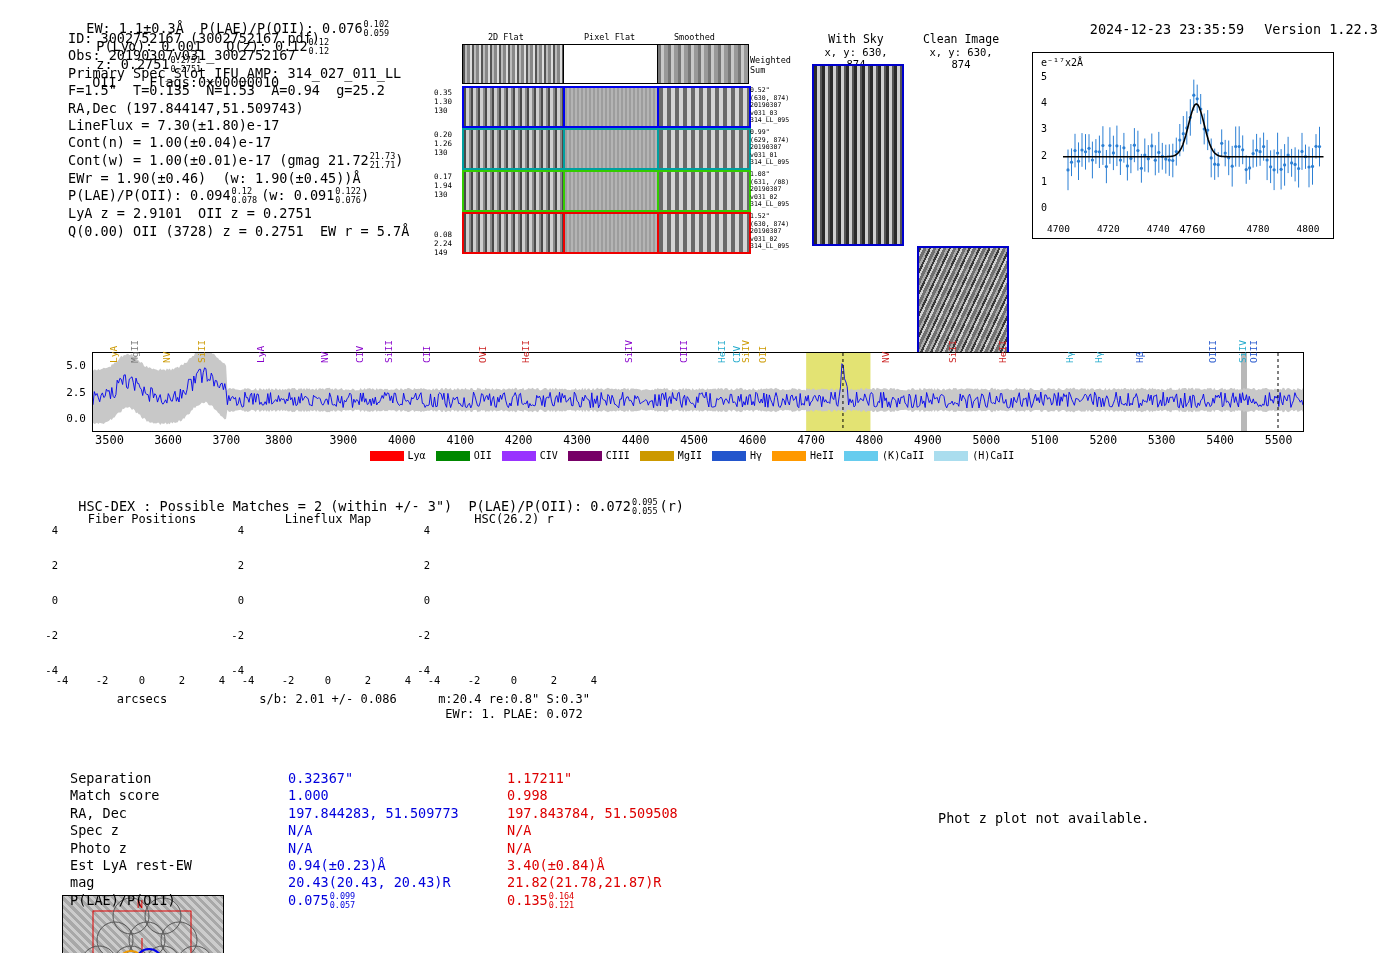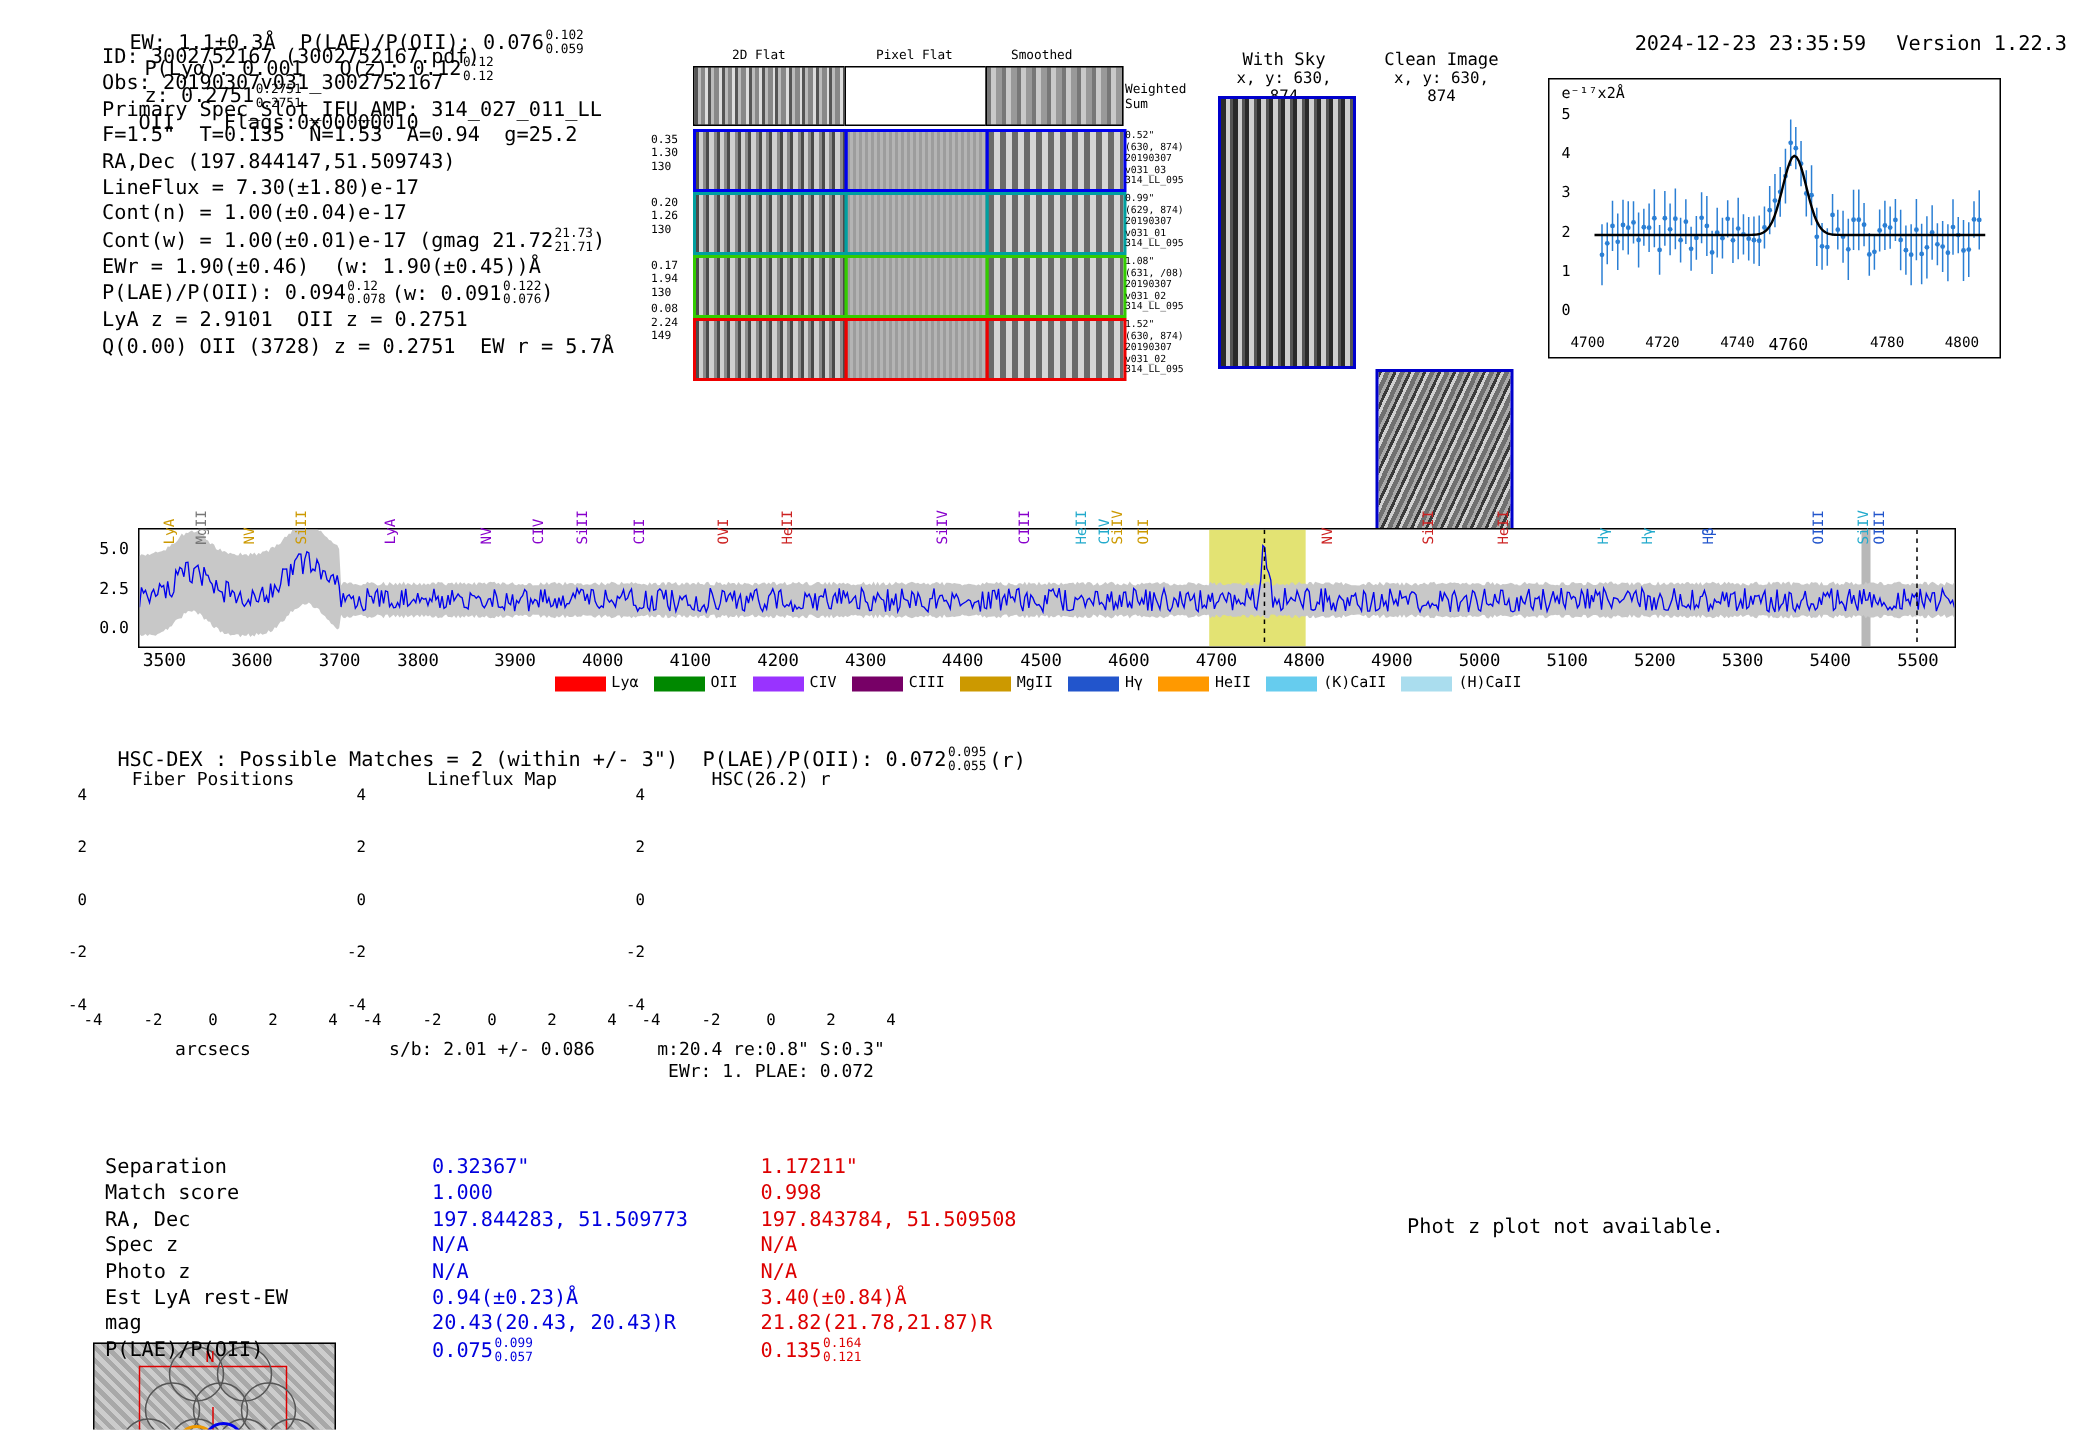--- a/index.html
+++ b/index.html
@@ -112,21 +112,21 @@
     <div class="abs" style="left: 0px; top: 84px; width: 100px; height: 38px; border: 2px solid rgb(51, 204, 0); background-image: repeating-linear-gradient(90deg, rgb(74, 74, 74) 0px, rgb(74, 74, 74) 2px, rgb(207, 207, 207) 2px, rgb(207, 207, 207) 5px, rgb(138, 138, 138) 5px, rgb(138, 138, 138) 7px);"></div>
     <div class="abs" style="left: 101px; top: 84px; width: 93px; height: 38px; border: 2px solid rgb(51, 204, 0); background-image: repeating-linear-gradient(90deg, rgb(157, 157, 157) 0px, rgb(157, 157, 157) 2px, rgb(180, 180, 180) 2px, rgb(180, 180, 180) 4px);"></div>
     <div class="abs" style="left: 195px; top: 84px; width: 90px; height: 38px; border: 2px solid rgb(51, 204, 0); background-image: repeating-linear-gradient(90deg, rgb(106, 106, 106) 0px, rgb(106, 106, 106) 4px, rgb(213, 213, 213) 4px, rgb(213, 213, 213) 8px);"></div>
     <div class="abs" style="left: 288px; top: 85px; font-size: 6.5px; line-height: 7.6px; white-space: nowrap;">
       <div>1.08"</div>
       <div>(631, /08)</div>
       <div>20190307</div>
       <div>v031_02</div>
       <div>314_LL_095</div>
     </div>
-    <div class="abs" style="left: -28px; top: 115px; font-size: 7.5px; line-height: 9px; text-align: left;">
+    <div class="abs" style="left: -28px; top: 144px; font-size: 7.5px; line-height: 9px; text-align: left;">
       <div>0.08</div>
       <div>2.24</div>
       <div>149</div>
     </div>
     <div class="abs" style="left: 0px; top: 126px; width: 100px; height: 38px; border: 2px solid rgb(238, 0, 0); background-image: repeating-linear-gradient(90deg, rgb(74, 74, 74) 0px, rgb(74, 74, 74) 2px, rgb(207, 207, 207) 2px, rgb(207, 207, 207) 5px, rgb(138, 138, 138) 5px, rgb(138, 138, 138) 7px);"></div>
     <div class="abs" style="left: 101px; top: 126px; width: 93px; height: 38px; border: 2px solid rgb(238, 0, 0); background-image: repeating-linear-gradient(90deg, rgb(157, 157, 157) 0px, rgb(157, 157, 157) 2px, rgb(180, 180, 180) 2px, rgb(180, 180, 180) 4px);"></div>
     <div class="abs" style="left: 195px; top: 126px; width: 90px; height: 38px; border: 2px solid rgb(238, 0, 0); background-image: repeating-linear-gradient(90deg, rgb(106, 106, 106) 0px, rgb(106, 106, 106) 4px, rgb(213, 213, 213) 4px, rgb(213, 213, 213) 8px);"></div>
     <div class="abs" style="left: 288px; top: 127px; font-size: 6.5px; line-height: 7.6px; white-space: nowrap;">
       <div>1.52"</div>
       <div>(630, 874)</div>
@@ -342,21 +342,21 @@
 <div class="abs" id="spec-xlabels" style="left:92px;top:432px;width:1210px;height:16px;">
     <div class="abs" style="left: -2.46377px; top: 1px; font-size: 12px; width: 40px; text-align: center;">3500</div>
     <div class="abs" style="left: 55.9903px; top: 1px; font-size: 11.5px; width: 40px; text-align: center;">3600</div>
     <div class="abs" style="left: 114.444px; top: 1px; font-size: 11.5px; width: 40px; text-align: center;">3700</div>
     <div class="abs" style="left: 172.899px; top: 1px; font-size: 11.5px; width: 40px; text-align: left;">3800</div>
     <div class="abs" style="left: 231.353px; top: 1px; font-size: 11.5px; width: 40px; text-align: center;">3900</div>
     <div class="abs" style="left: 289.807px; top: 1px; font-size: 11.5px; width: 40px; text-align: center;">4000</div>
     <div class="abs" style="left: 348.261px; top: 1px; font-size: 11.5px; width: 40px; text-align: center;">4100</div>
     <div class="abs" style="left: 406.715px; top: 1px; font-size: 11.5px; width: 40px; text-align: center;">4200</div>
     <div class="abs" style="left: 465.169px; top: 1px; font-size: 11.5px; width: 40px; text-align: center;">4300</div>
-    <div class="abs" style="left: 523.623px; top: 1px; font-size: 11.5px; width: 40px; text-align: right;">4400</div>
+    <div class="abs" style="left: 523.623px; top: 1px; font-size: 11.5px; width: 40px; text-align: center;">4400</div>
     <div class="abs" style="left: 582.077px; top: 1px; font-size: 11.5px; width: 40px; text-align: center;">4500</div>
     <div class="abs" style="left: 640.531px; top: 1px; font-size: 11.5px; width: 40px; text-align: center;">4600</div>
     <div class="abs" style="left: 698.986px; top: 1px; font-size: 11.5px; width: 40px; text-align: center;">4700</div>
     <div class="abs" style="left: 757.44px; top: 1px; font-size: 11.5px; width: 40px; text-align: center;">4800</div>
     <div class="abs" style="left: 815.894px; top: 1px; font-size: 11.5px; width: 40px; text-align: center;">4900</div>
     <div class="abs" style="left: 874.348px; top: 1px; font-size: 11.5px; width: 40px; text-align: center;">5000</div>
     <div class="abs" style="left: 932.802px; top: 1px; font-size: 11.5px; width: 40px; text-align: center;">5100</div>
     <div class="abs" style="left: 991.256px; top: 1px; font-size: 11.5px; width: 40px; text-align: center;">5200</div>
     <div class="abs" style="left: 1049.71px; top: 1px; font-size: 11.5px; width: 40px; text-align: center;">5300</div>
     <div class="abs" style="left: 1108.16px; top: 1px; font-size: 11.5px; width: 40px; text-align: center;">5400</div>

